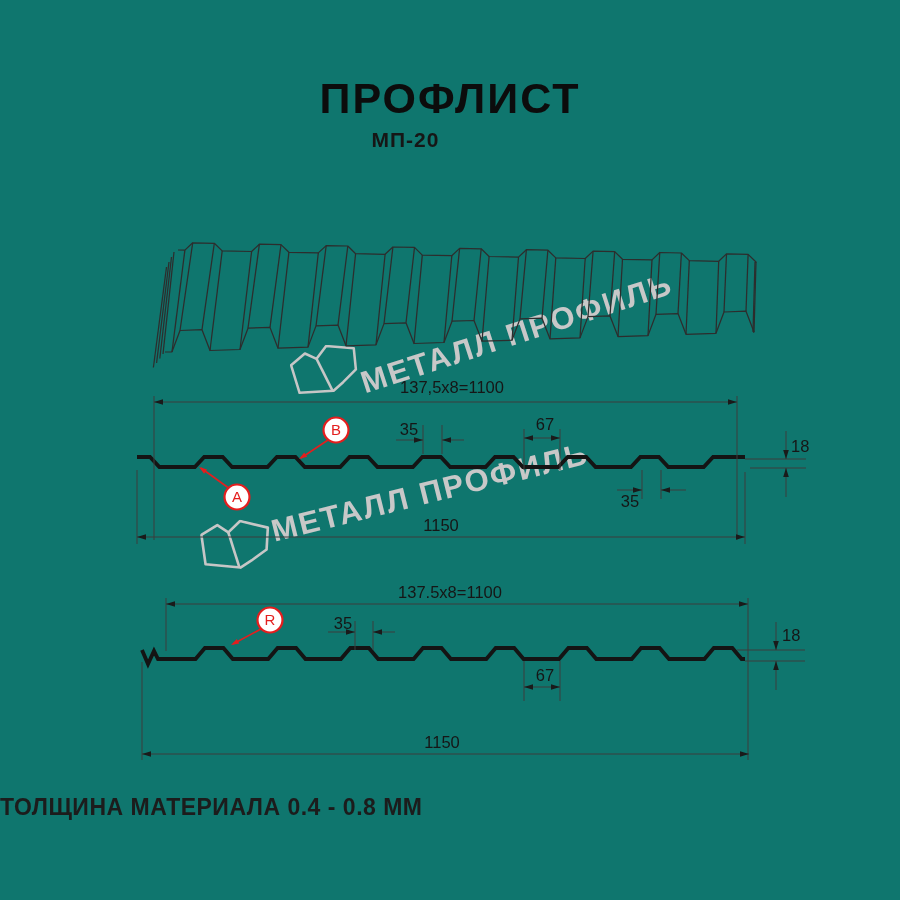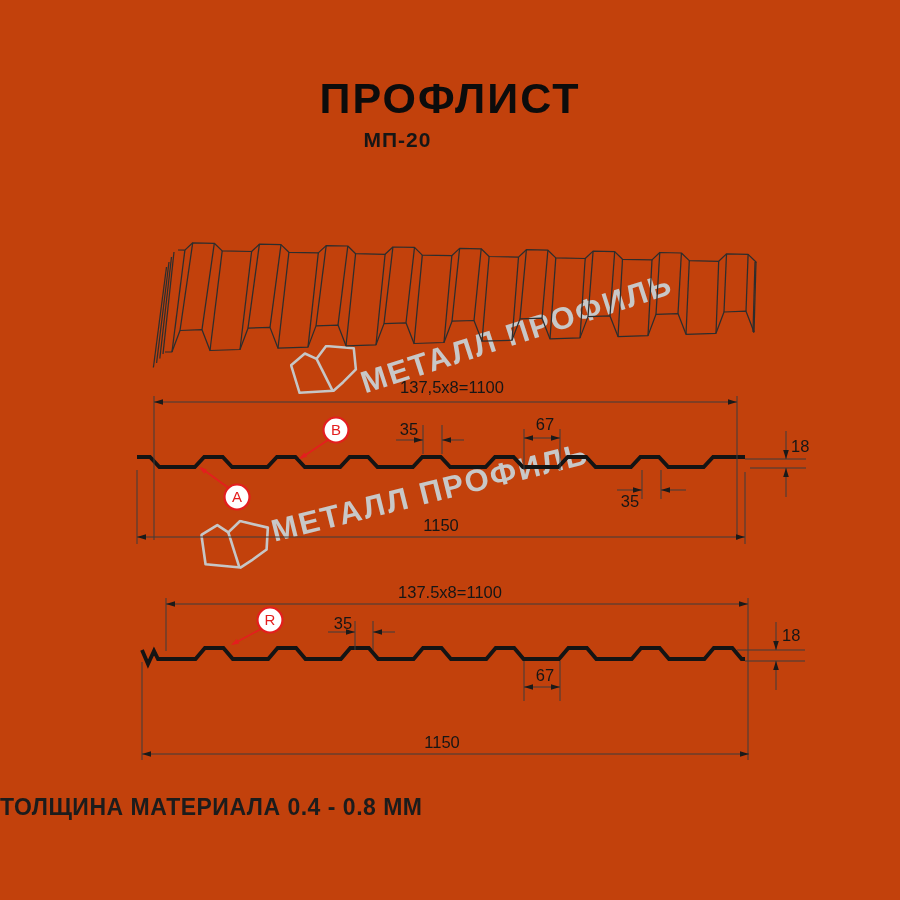--- a/index.html
+++ b/index.html
@@ -1,20 +1,20 @@
 <!DOCTYPE html>
 <html><head>
 <meta charset="utf-8">
 <style>
   html,body{margin:0;padding:0;background:#ffffff;}
-  .canvas{position:relative;width:900px;height:900px;background:#c2410c;overflow:hidden;
+  .canvas{position:relative;width:900px;height:900px;background:#0f766e;overflow:hidden;
           font-family:"Liberation Sans",sans-serif;}
   .title{position:absolute;left:0;top:74px;width:900px;text-align:center;
          font-size:43px;font-weight:800;letter-spacing:2px;color:#0c0c0c;}
-  .subtitle{position:absolute;left:8px;top:128px;width:779px;text-align:center;
+  .subtitle{position:absolute;left:16px;top:128px;width:779px;text-align:center;
          font-size:21px;font-weight:600;letter-spacing:1px;color:#161616;}
   .footer{position:absolute;left:0;top:794px;width:900px;
          font-size:23px;font-weight:600;letter-spacing:.5px;color:#1c1c1c;}
   .wm-logo{position:absolute;}
   .wm-text{position:absolute;white-space:nowrap;color:#c8c8c8;font-weight:700;
            font-size:31px;letter-spacing:2px;transform-origin:0 50%;}
   .wm1-text{left:362px;top:366px;transform:rotate(-18deg);}
   .wm2-text{left:272px;top:514px;transform:rotate(-14deg);}
   .wm1-logo{left:290px;top:345px;}
   .wm2-logo{left:199px;top:519px;transform:rotate(9deg);}

